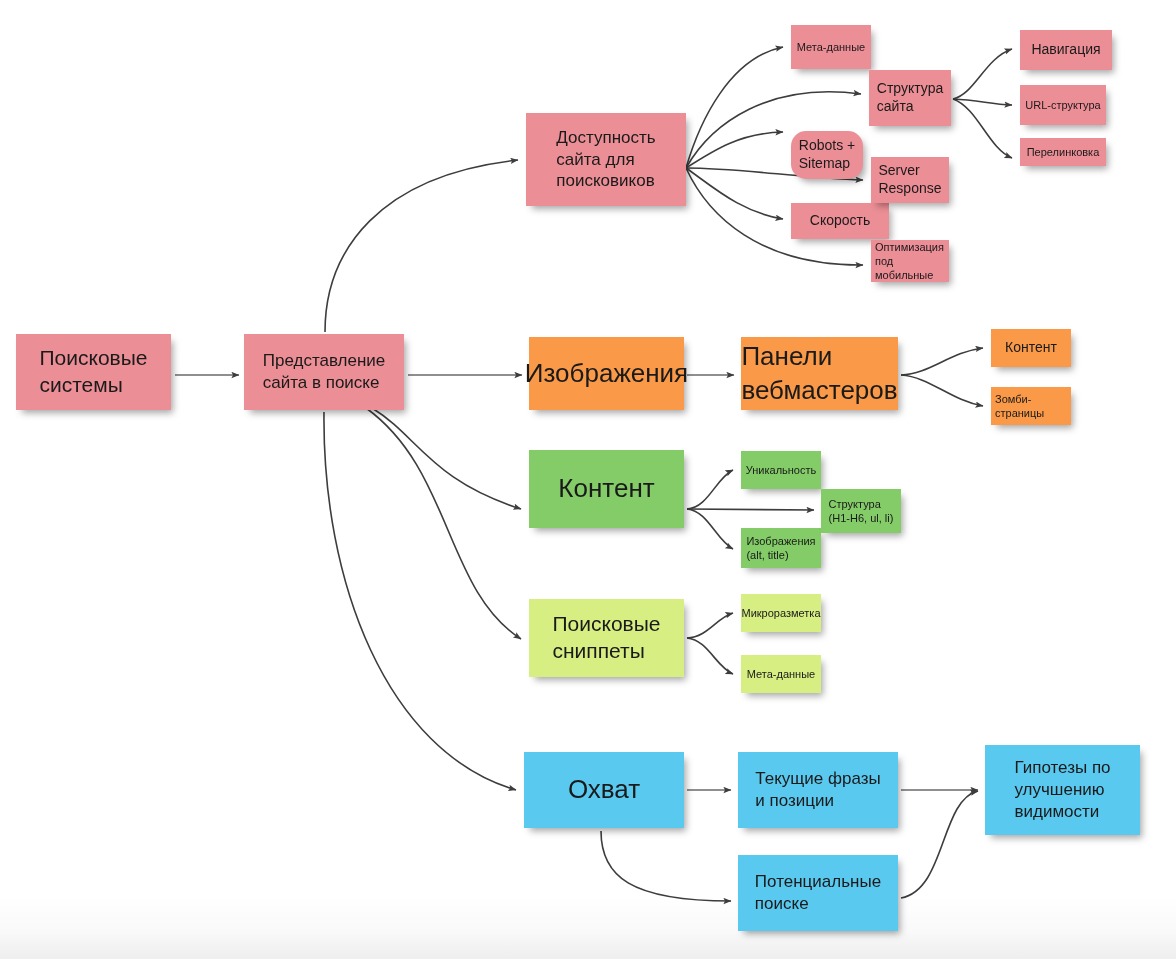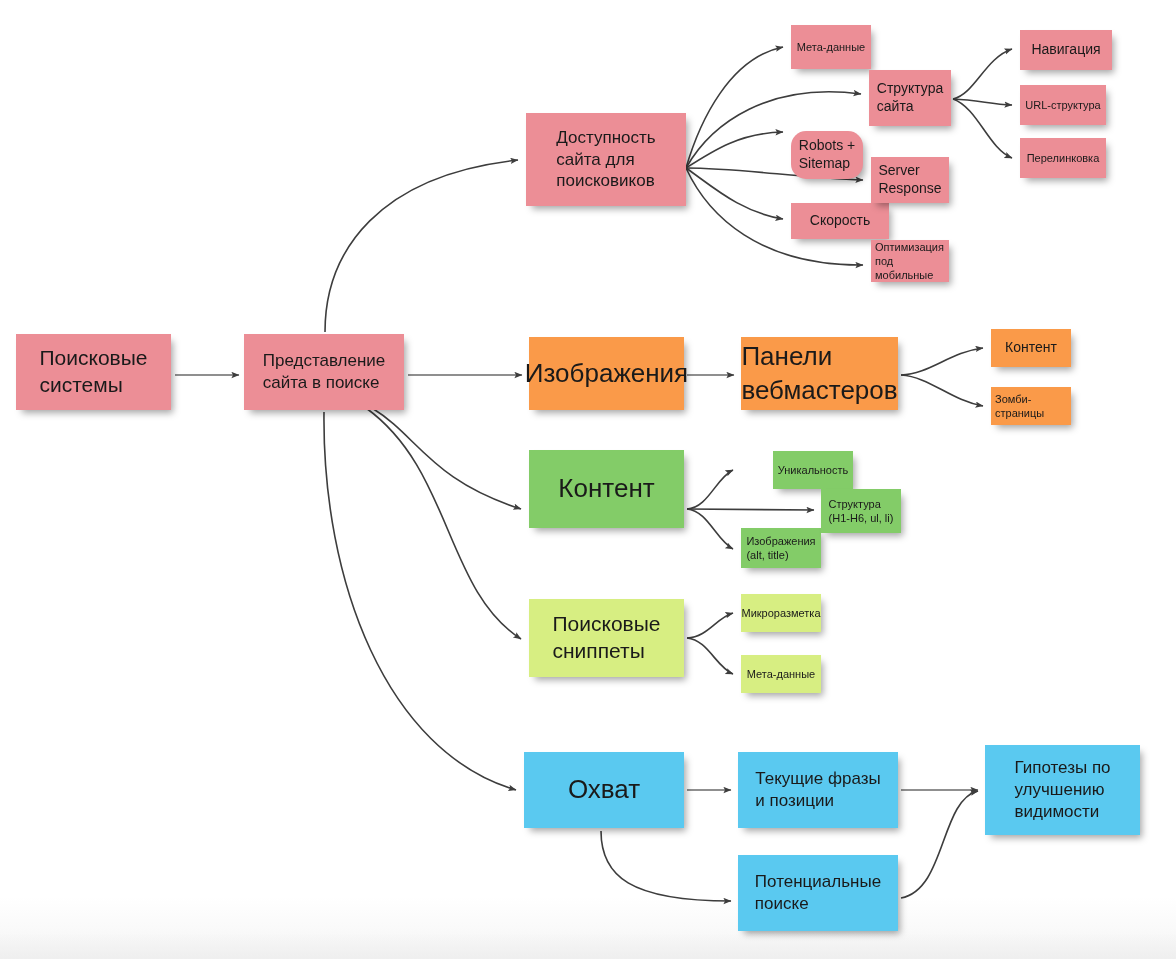--- a/index.html
+++ b/index.html
@@ -122,28 +122,28 @@
 Sitemap</div>
       <div class="node c-pink s-sm" style="left: 791px; top: 203px; width: 98px; height: 36px;">Скорость</div>
       <div class="node c-pink s-sm" style="left: 869px; top: 70px; width: 82px; height: 56px;">Структура
 сайта</div>
       <div class="node c-pink s-sm" style="left: 871px; top: 157px; width: 78px; height: 46px;">Server
 Response</div>
       <div class="node c-pink s-xs" style="left: 871px; top: 240px; width: 78px; height: 42px;">Оптимизация
 под мобильные</div>
       <div class="node c-pink s-sm" style="left: 1020px; top: 30px; width: 92px; height: 40px;">Навигация</div>
       <div class="node c-pink s-xs" style="left: 1020px; top: 85px; width: 86px; height: 40px;">URL-структура</div>
-      <div class="node c-pink s-xs" style="left: 1020px; top: 138px; width: 86px; height: 40px;">Перелинковка</div>
+      <div class="node c-pink s-xs" style="left: 1020px; top: 138px; width: 86px; height: 28px;">Перелинковка</div>
       <div class="node c-orange s-xl" style="left: 529px; top: 337px; width: 155px; height: 73px;">Изображения</div>
       <div class="node c-orange s-xl" style="left: 741px; top: 337px; width: 157px; height: 73px;">Панели
 вебмастеров</div>
       <div class="node c-orange s-sm" style="left: 991px; top: 329px; width: 80px; height: 38px;">Контент</div>
       <div class="node c-orange s-xs" style="left: 991px; top: 387px; width: 80px; height: 38px;">Зомби-страницы</div>
       <div class="node c-green s-xl" style="left: 529px; top: 450px; width: 155px; height: 78px;">Контент</div>
-      <div class="node c-green s-xs" style="left: 741px; top: 451px; width: 80px; height: 38px; margin-left: 32px;">Уникальность</div>
+      <div class="node c-green s-xs" style="left: 741px; top: 451px; width: 80px; height: 38px;">Уникальность</div>
       <div class="node c-green s-xs" style="left: 741px; top: 528px; width: 80px; height: 40px;">Изображения
 (alt, title)</div>
       <div class="node c-green s-xs" style="left: 821px; top: 489px; width: 80px; height: 44px;">Структура
 (H1-H6, ul, li)</div>
       <div class="node c-lime s-lg" style="left: 529px; top: 599px; width: 155px; height: 78px;">Поисковые
 сниппеты</div>
       <div class="node c-lime s-xs" style="left: 741px; top: 594px; width: 80px; height: 38px;">Микроразметка</div>
       <div class="node c-lime s-xs" style="left: 741px; top: 655px; width: 80px; height: 38px;">Мета-данные</div>
       <div class="node c-blue s-xl" style="left: 524px; top: 752px; width: 160px; height: 76px;">Охват</div>
       <div class="node c-blue s-md" style="left: 738px; top: 752px; width: 160px; height: 76px;">Текущие фразы

